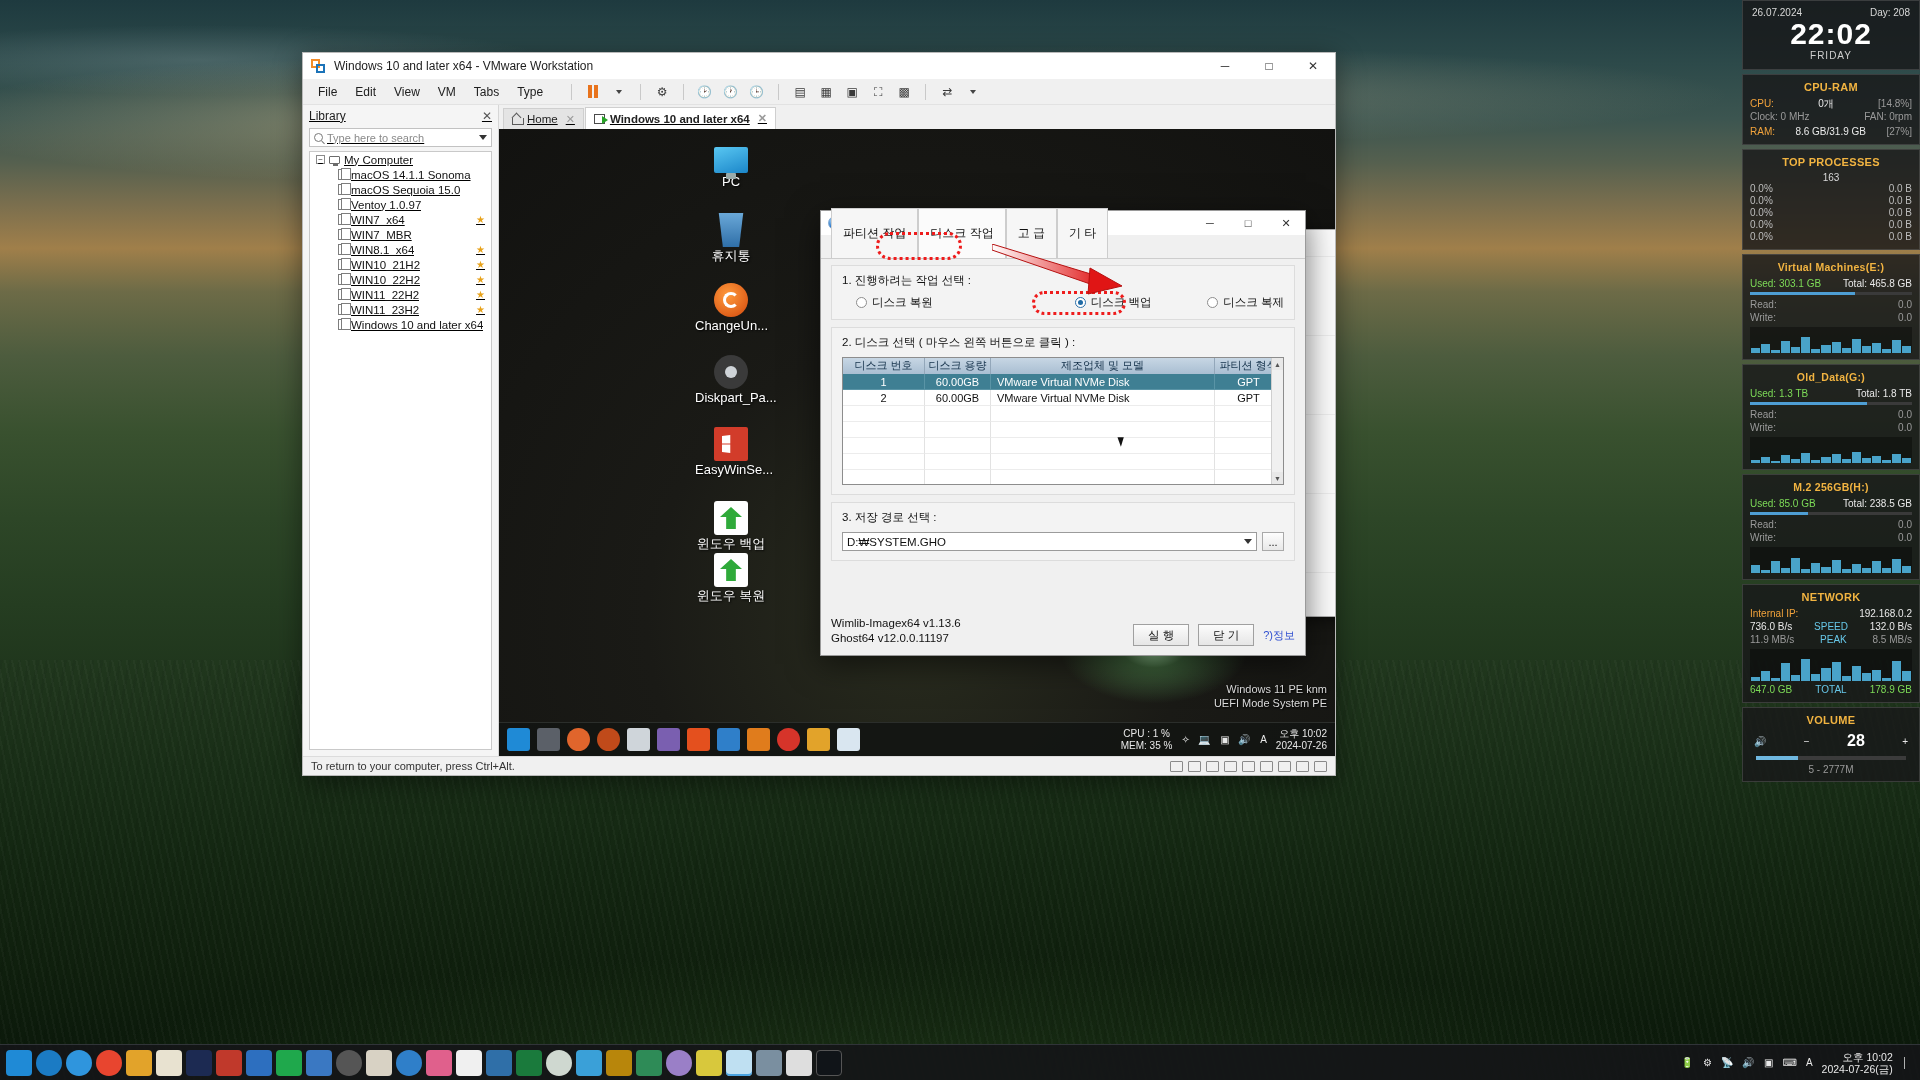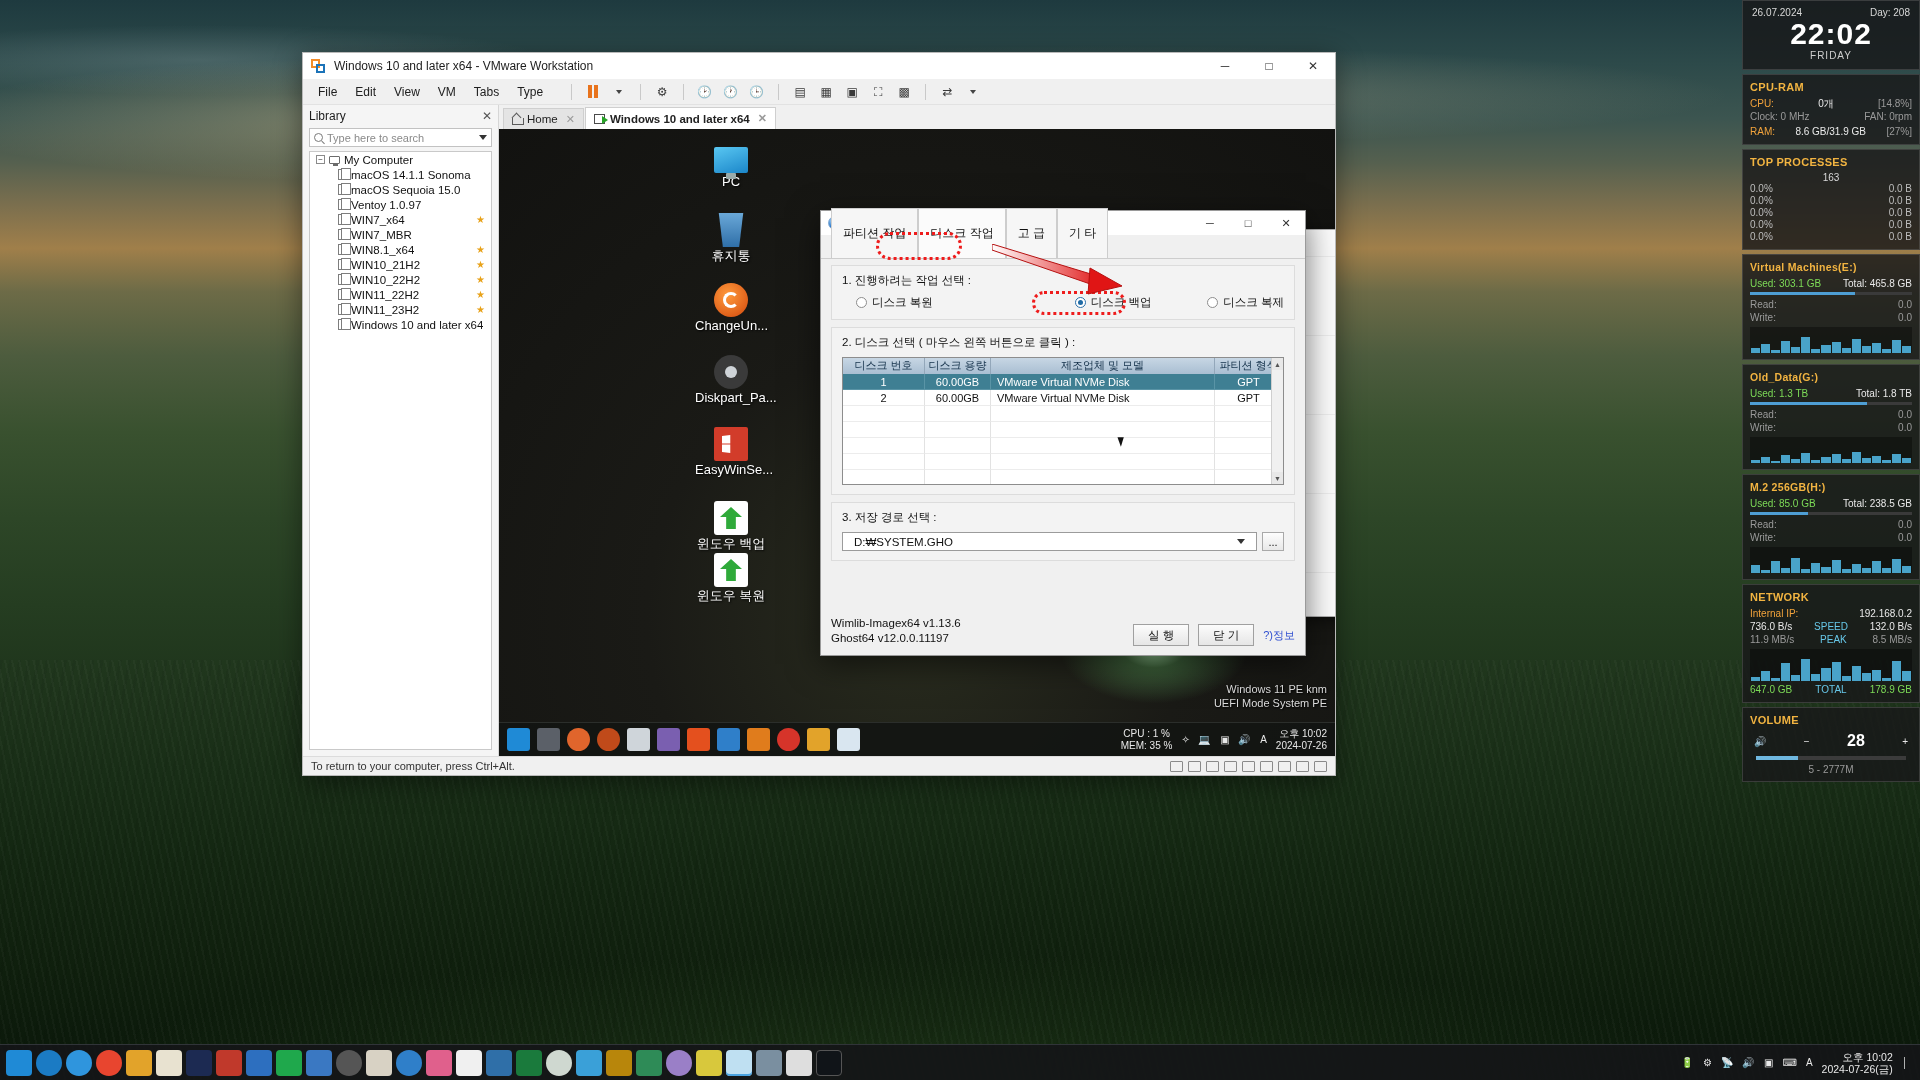--- a/index.html
+++ b/index.html
@@ -65,21 +65,21 @@
   }
   .vm-menubar .mi{ padding:4px 9px; }
   .vm-tools{ display:flex; align-items:center; gap:2px; margin-left:12px; }
   .tbsep{ width:1px;height:16px;background:#c9c9c9;margin:0 7px; }
   .tbtn{ width:24px;height:21px;display:flex;align-items:center;justify-content:center;
          font-size:12px;color:#3a3a3a; }
   .pausebars{ display:flex;gap:2px; }
   .pausebars span{ width:4px;height:13px;background:#e8731c;display:block; }
   .caret{ width:0;height:0;border-left:3.5px solid transparent;border-right:3.5px solid transparent;border-top:4px solid #444; }
 
-  .vm-body{ flex:1; display:flex; min-height:0; background:#0f766e; }
+  .vm-body{ flex:1; display:flex; min-height:0; background:#0f766e;text-decoration:underline; }
 
   
   .library{
     width:196px; background:#f5f5f5; border-right:1px solid #d6d6d6;
     display:flex; flex-direction:column;
   }
   .lib-head{
     height:21px;display:flex;align-items:center;padding:0 6px;font-size:12px;color:#1d1d1d;
   }
   .lib-head .x{ margin-left:auto; font-size:12px; color:#555; }
@@ -200,21 +200,21 @@
       border-bottom:1px solid #8fa3b6;color:#14314a;font-weight:normal;display:flex;align-items:center;justify-content:center;height:17px; }
   .td{ border-right:1px solid #e2e2e2;border-bottom:1px solid #ececec;display:flex;align-items:center;justify-content:center;height:16px; }
   .c1{ width:82px; } .c2{ width:66px; } .c3{ flex:1; } .c4{ width:68px; }
   .tr.sel .td{ background:#3f7f93;color:#fff;border-right-color:#5a94a6;border-bottom-color:#5a94a6; }
   .tbl .sb{ position:absolute;right:0;top:0;width:12px;height:100%;background:#f0f0f0;border-left:1px solid #cfcfcf; }
   .tbl .sb .up,.tbl .sb .dn{ height:12px;display:flex;align-items:center;justify-content:center;font-size:7px;color:#555;background:#e8e8e8; }
   .cursor{ position:absolute;left:276px;top:78px;width:0;height:0;
     border-left:6px solid #111;border-top:2px solid transparent;border-bottom:8px solid transparent;transform:rotate(-20deg); }
 
   .pathrow{ display:flex;align-items:center;gap:5px;margin-top:5px; }
-  .pathbox{ flex:1;height:19px;background:#fff;border:1px solid #9b9b9b;display:flex;align-items:center;padding:0 11px;font-size:11.5px; }
+  .pathbox{ flex:1;height:19px;background:#fff;border:1px solid #9b9b9b;display:flex;align-items:center;padding:0 4px;font-size:11.5px; }
   .pathbox .dd{ margin-left:auto;width:0;height:0;border-left:4px solid transparent;border-right:4px solid transparent;border-top:5px solid #333; }
   .dots{ width:22px;height:19px;border:1px solid #a9a9a9;background:linear-gradient(#fdfdfd,#e8e8e8);
     display:flex;align-items:center;justify-content:center;font-size:11px; }
 
   .statusbox{ border:1px solid #dcdcdc;background:#f3f3f3;padding:7px 10px;flex:1;min-height:0; }
   .statusbox .sl{ color:#111;margin-bottom:4px; }
   .statusbox .bl{ color:#2f4fd0;margin-left:18px;line-height:17px; }
 
   .g-foot{ display:flex;align-items:flex-end;padding:4px 10px 9px 10px;gap:10px;background:#f0f0f0; }
   .verbox{ font-size:11.5px;line-height:15px;color:#111; }
@@ -234,21 +234,21 @@
 
   .vm-status{ height:19px;background:#f0f0f0;border-top:1px solid #dcdcdc;display:flex;align-items:center;
     padding:0 8px;font-size:11px;color:#333;flex:0 0 auto; }
   .vm-status .sicons{ margin-left:auto;display:flex;gap:5px;align-items:center; }
   .sic{ width:13px;height:11px;border:1px solid #8a8a8a;border-radius:1px; }
 
   
   #gadgets{ position:absolute;right:0;top:0;width:178px;height:770px;
     font-family:"Liberation Sans", sans-serif; color:#e9e9e9; font-size:10px; }
   .gcard{ background:rgba(24,24,26,.82);border:1px solid rgba(120,120,120,.35);margin-bottom:4px;padding:4px 7px 6px 7px; }
-  .gcard .hd{ color:#f2b441;font-size:11px;font-weight:bold;letter-spacing:.3px;padding:2px 0 4px 0; }
+  .gcard .hd{ text-align:center;color:#f2b441;font-size:11px;font-weight:bold;letter-spacing:.3px;padding:2px 0 4px 0; }
   .gcard .hd.small{ font-size:10.5px; }
   .grow{ display:flex;justify-content:space-between;line-height:13px; }
   .orange{ color:#f2a33c; } .dim{ color:#9a9a9a; } .gr{ color:#7ddb57; } .cy{ color:#67c7e8; }
   .dateline{ display:flex;justify-content:space-between;color:#d8d8d8;font-size:10px;padding:2px 2px 0 2px; }
   .bigclock{ text-align:center;font-size:30px;font-weight:bold;color:#ffffff;line-height:32px;letter-spacing:1px; }
   .dayname{ text-align:center;color:#cfcfcf;font-size:10px;letter-spacing:1px;padding-bottom:2px; }
   .graph{ height:26px;margin-top:3px;position:relative;overflow:hidden;background:rgba(0,0,0,.35); }
   .graph .bars{ position:absolute;inset:0;display:flex;align-items:flex-end;gap:1px;padding:0 1px; }
   .graph .bars i{ flex:1;background:#49a3c9;display:block; }
   .plist div{ display:flex;justify-content:space-between;line-height:12px;color:#bdbdbd; }

